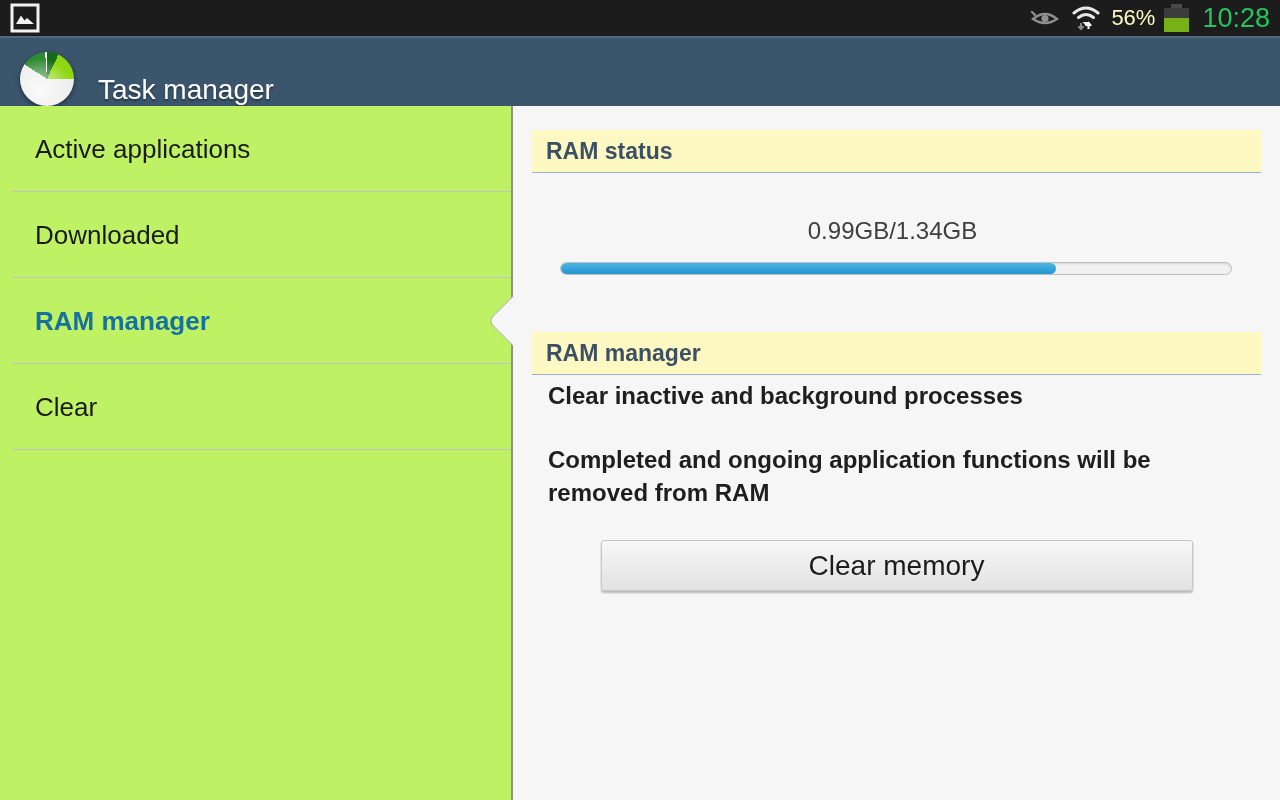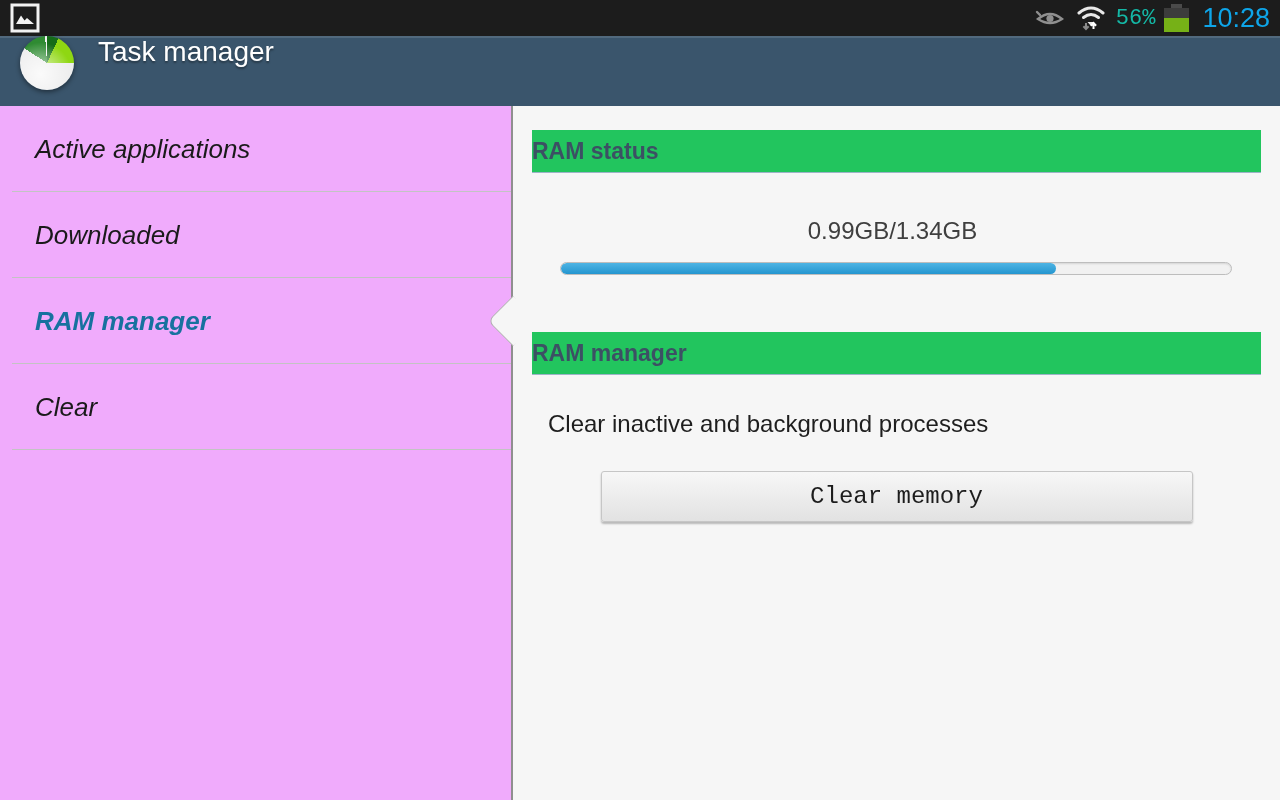--- a/index.html
+++ b/index.html
@@ -6,93 +6,93 @@
   html,body { width:1280px; height:800px; overflow:hidden; }
   body { font-family:"Liberation Sans", sans-serif; background:#f6f6f6; }
 
   
   .status-bar {
     height:36px; background:#1c1c1c; display:flex; align-items:center;
     padding:0 10px; color:#cfcfcf;
   }
   .status-left { display:flex; align-items:center; gap:8px; }
   .status-right { margin-left:auto; display:flex; align-items:center; gap:9px; }
-  .batt-pct { font-size:22px; color:#14b8a6;font-family:Liberation Mono, monospace; }
-  .clock { font-size:27px; color:#0ea5e9; margin-left:4px; }
+  .batt-pct { font-size:22px; color:#fef9c3; }
+  .clock { font-size:27px; color:#22c55e; margin-left:4px; }
   .battery { width:25px; height:29px; display:flex; flex-direction:column; align-items:center; }
   .battery-nub { width:11px; height:4px; background:#4a4a4a; }
   .battery-body { width:25px; height:24px; background:#3c3c3c; position:relative; overflow:hidden; }
   .battery-fill { position:absolute; left:0; right:0; bottom:0; height:56%; background:#76b117; }
 
   
   .app-header {
-    height:70px; background:#3a556c; display:flex; align-items:flex-start;
+    height:70px; background:#3a556c; display:flex; align-items:flex-end;
     padding:0 20px; box-shadow:inset 0 2px 0 rgba(255,255,255,.12);
   }
   .pie-icon {
     width:54px; height:54px; border-radius:50%;
     background:
       radial-gradient(circle at 38% 70%, rgba(255,255,255,.75), rgba(255,255,255,0) 62%),
       conic-gradient(from -57deg,
         #2f8b32 0 53deg, #f2f2f2 53deg 58deg,
         #146c18 58deg 82deg, #8fd712 82deg 148deg,
         #ededed 148deg 360deg);
     box-shadow:0 2px 5px rgba(0,0,0,.45);
   }
   .app-title { color:#ffffff; font-size:28px; margin-left:24px; text-shadow:0 2px 2px rgba(0,0,0,.35); }
 
   
   .main { display:flex; height:694px; }
   .sidebar {
-    width:513px; background:#f0abfc; border-right:2px solid #8f8f8f; flex-shrink:0;font-style:italic;
+    width:513px; background:#bef264; border-right:2px solid #8f8f8f; flex-shrink:0;
   }
   .side-item {
     height:86px; display:flex; align-items:center; padding-left:35px;
     font-size:26px; color:#1a1a1a; position:relative; cursor:pointer;
   }
   .side-item::after {
     content:""; position:absolute; left:12px; right:0; bottom:0; height:1px; background:#c3c3c3;
   }
   .side-item.selected { font-weight:bold; color:#17719f; }
   .notch {
     position:absolute; right:-20px; top:50%; width:36px; height:36px;
     transform:translateY(-50%) rotate(45deg);
     background:#f6f6f6; border-left:1px solid #b0b0b0; border-bottom:1px solid #b0b0b0;
     border-bottom-left-radius:7px; z-index:5;
   }
 
   .content { flex:1; background:#f6f6f6; padding:24px 19px 0 19px; }
 
   .section-band {
-    height:43px; background:#22c55e; display:flex; align-items:center;
-    border-bottom:1px solid #9db3c7;
+    height:43px; background:#fef9c3; display:flex; align-items:center;
+    padding-left:14px; border-bottom:1px solid #9db3c7;
   }
   .section-band span { font-size:23px; font-weight:bold; color:#3c5064; }
 
   .usage-value { text-align:center; padding-right:8px; margin-top:43px; font-size:24px; color:#3f3f3f; line-height:30px; }
 
   .progress-track {
     margin:16px 29px 0 28px; height:13px; border-radius:7px;
     background:#f1f1f1; border:1px solid #bdbdbd; overflow:hidden;
     box-shadow:inset 0 1px 2px rgba(0,0,0,.12);
   }
   .progress-fill {
     height:100%; border-radius:7px; background:linear-gradient(#4db4e4,#2495cf);
   }
 
   .band-2 { margin-top:57px; }
 
-  .descriptions { margin-top:32px; padding:0 60px 0 16px; }
+  .descriptions { margin-top:4px; padding:0 60px 0 16px;font-weight:bold; }
   .descriptions p { font-size:24px; line-height:33px; color:#1e1e1e; margin:0 0 31px 0; }
 
   .clear-btn {
     display:block; margin:14px auto 0 auto; width:592px; height:51px;
     background:linear-gradient(#f7f7f7,#e2e2e2);
     border:1px solid #c6c6c6; border-radius:3px;
-    font-family:Liberation Mono, monospace; font-size:24px; color:#1c1c1c;
+    font-family:Liberation Sans, sans-serif; font-size:28px; color:#1c1c1c;
     box-shadow:0 2px 2px rgba(0,0,0,.25); cursor:pointer;
   }
 
   .icon-svg { display:block; }
 </style>
 </head>
 <body>
 
 <div class="status-bar">
   <div class="status-left">
@@ -164,18 +164,19 @@
     <div class="progress-track">
       <div class="progress-fill" style="width: 73.9%;"></div>
     </div>
 
     <div class="section-band band-2">
       <span>RAM manager</span>
     </div>
 
     <div class="descriptions">
       <p>Clear inactive and background processes</p>
+      <p>Completed and ongoing application functions will be removed from RAM</p>
     </div>
 
     <button class="clear-btn">Clear memory</button>
 
   </div>
 </div>
 
 </body></html>

